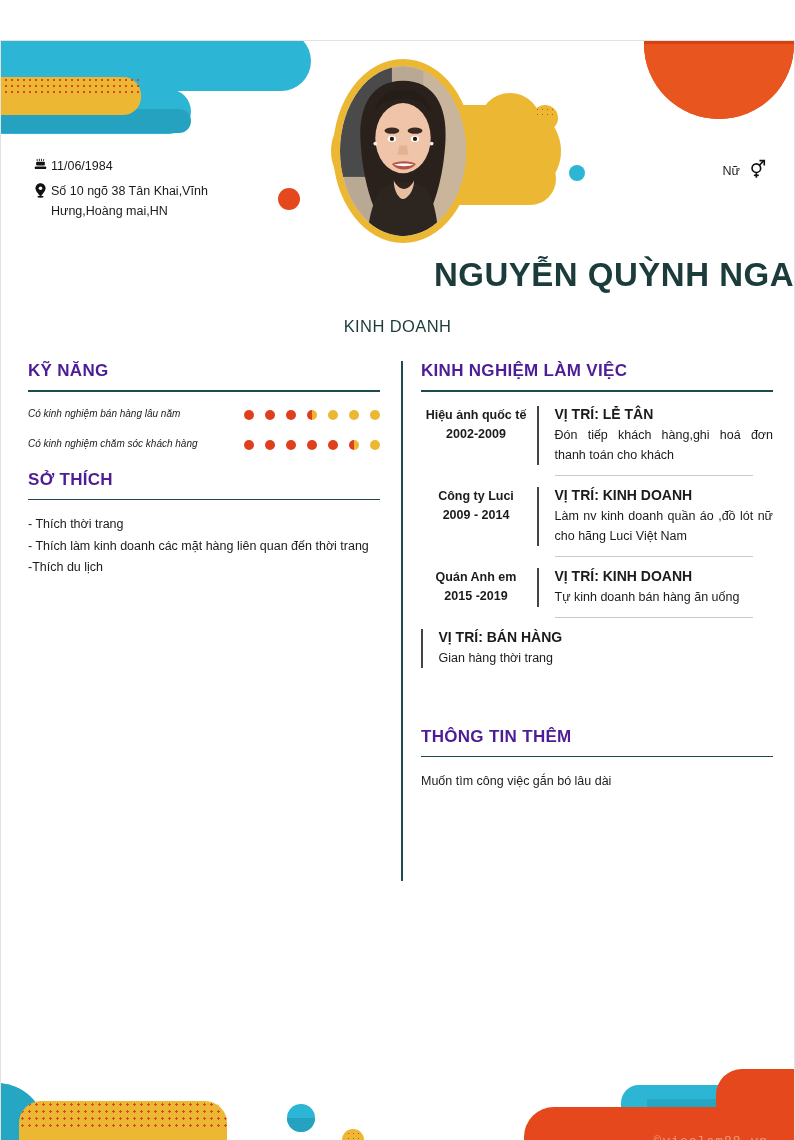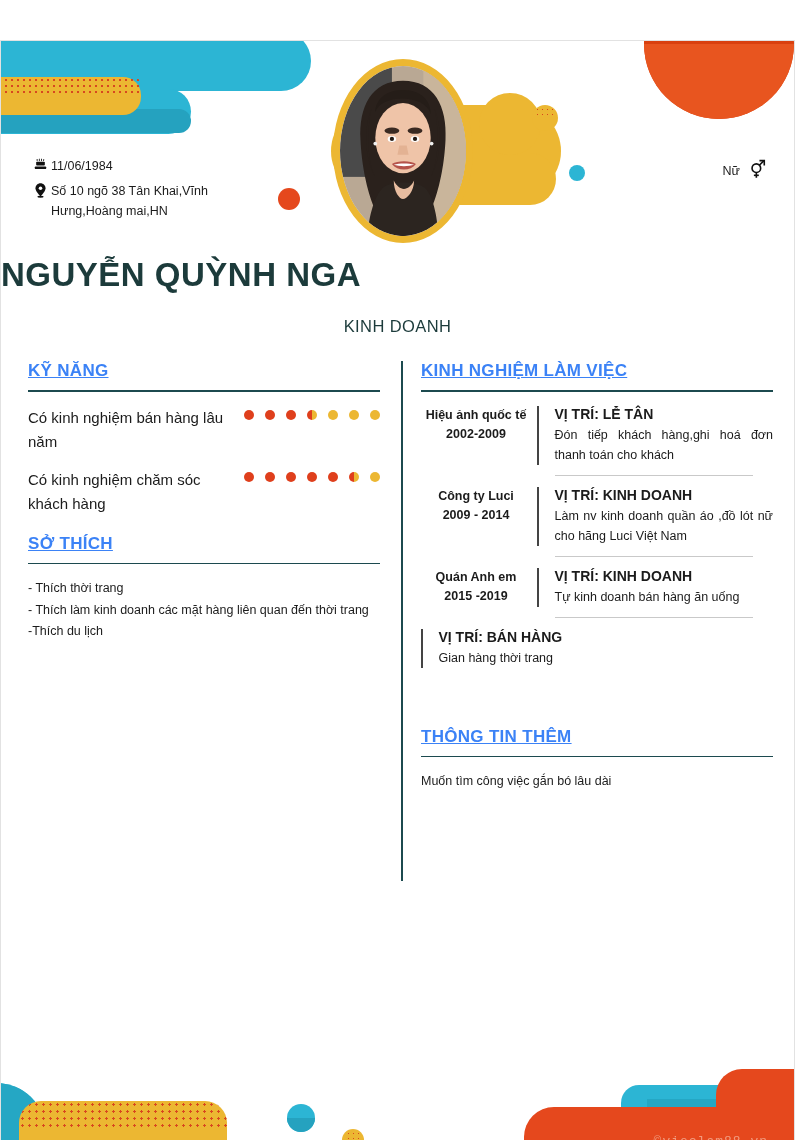--- a/index.html
+++ b/index.html
@@ -160,21 +160,21 @@
   .gender-block {
     position: absolute;
     right: 28px; top: 118px;
     display: flex; align-items: center; gap: 9px;
     font-size: 12.5px; color: #1b1b1b;
   }
 
   .name-title {
     position: absolute;
     left: 0; right: 0; top: 215px;
-    text-align: left;
+    text-align: right;
     font-size: 33px;
     font-weight: bold;
     letter-spacing: 0.5px;
     color: #1c3b3b;
   }
   .job-title {
     position: absolute;
     left: 0; right: 0; top: 276px;
     text-align: center;
     font-size: 16.5px;
@@ -200,44 +200,44 @@
   .col-divider {
     position: absolute;
     left: 400px; top: 320px;
     width: 2px; height: 520px;
     background: #1c4a4f;
   }
 
   .sec-head {
     font-size: 17px;
     font-weight: bold;
-    color: #3b82f6;
+    color: #4c1d95;
     letter-spacing: 0.3px;
     margin: 0 0 9px 0;
-    text-decoration: underline;
   }
   .sec-rule {
     height: 1.5px;
     background: #1c4a4f;
     margin-bottom: 14px;
   }
 
   
   .skill-row {
     display: flex;
     align-items: flex-start;
     margin-bottom: 14px;
   }
   .skill-label {
     flex: 1;
-    font-size: 15px;
+    font-size: 10px;
     color: #1b1b1b;
     line-height: 1.6;
     padding-right: 16px;
     max-width: 200px;
+    font-style: italic;
   }
   .skill-dots {
     display: flex;
     gap: 11px;
     padding-top: 4px;
   }
   .dot {
     width: 10px; height: 10px;
     border-radius: 50%;
     background: #ecb732;

